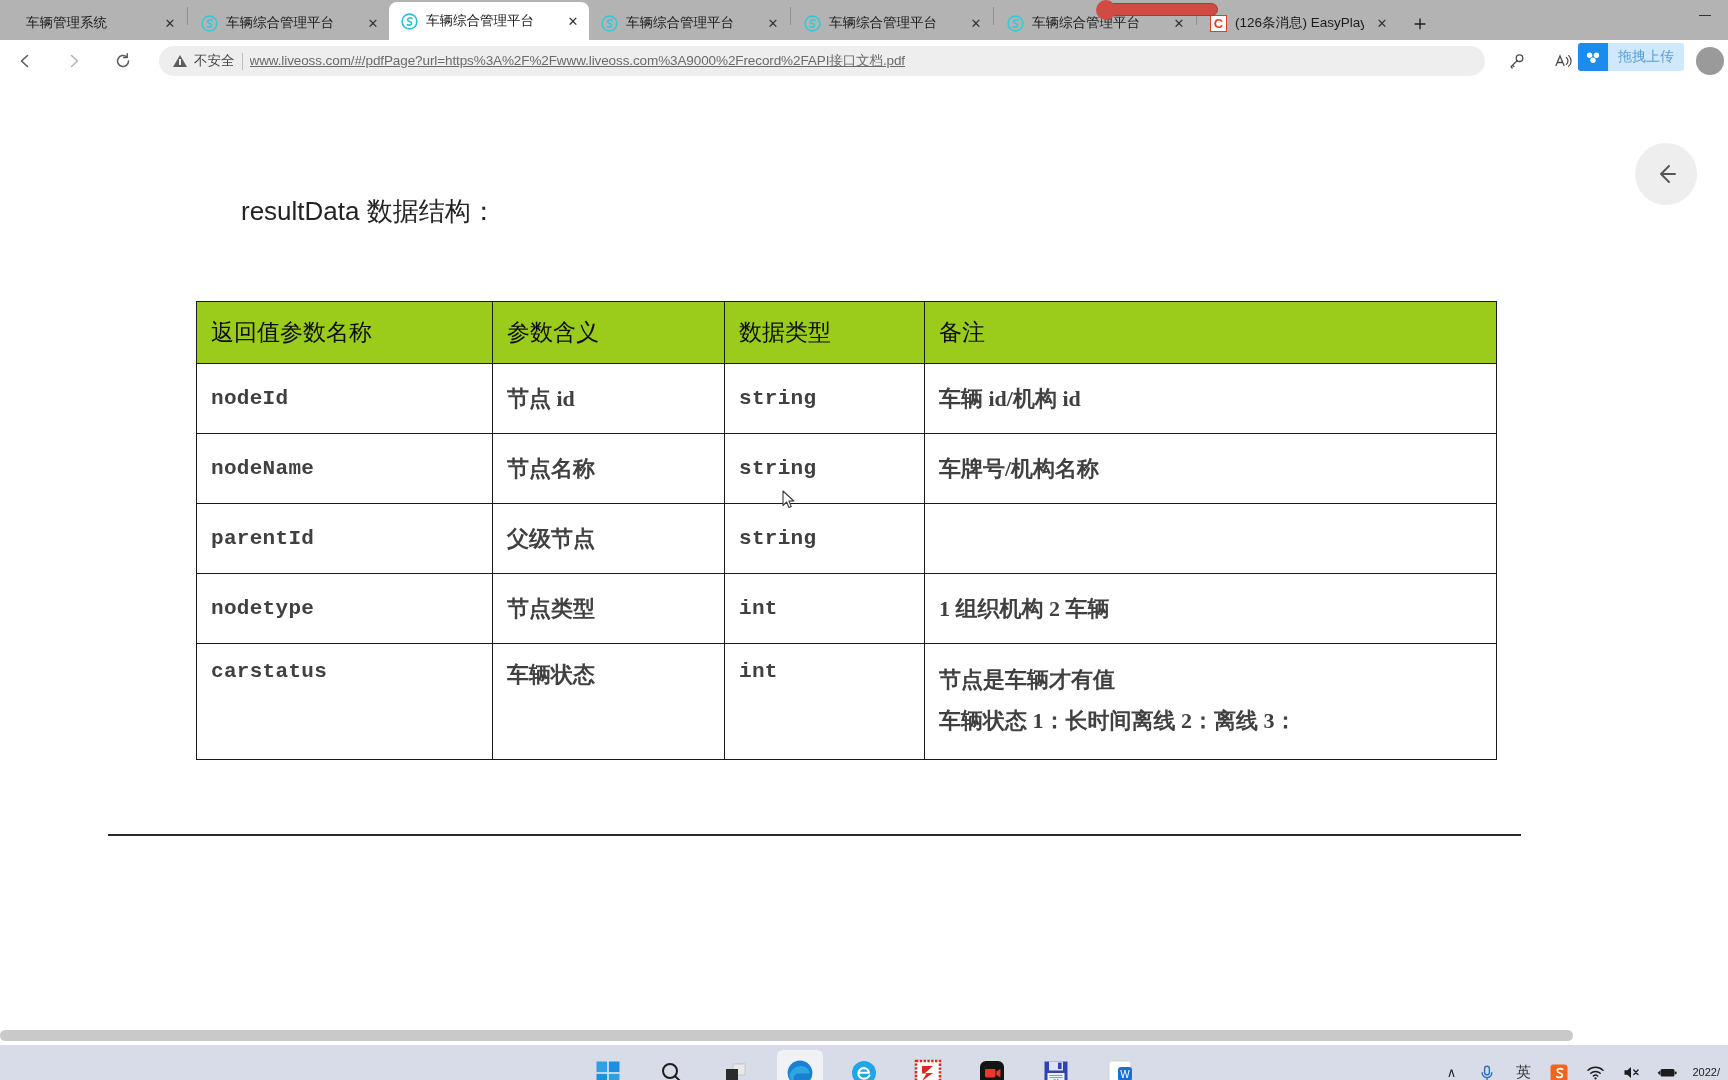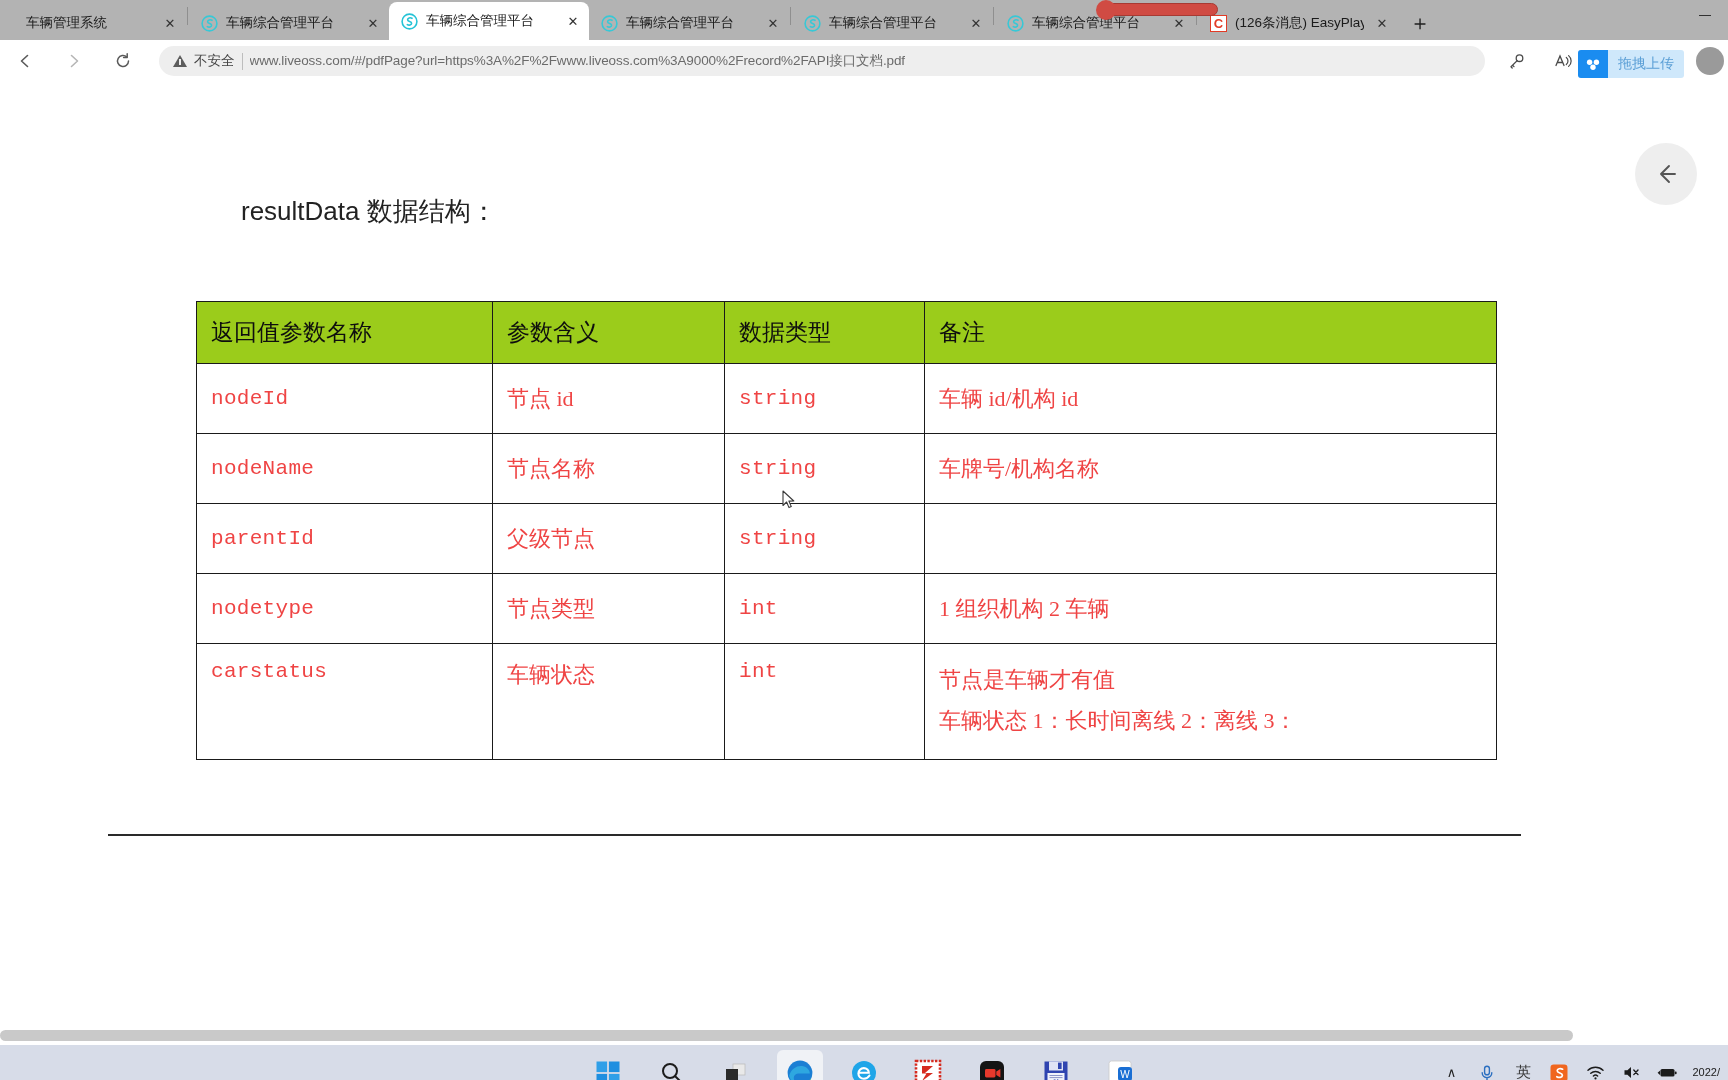--- a/index.html
+++ b/index.html
@@ -164,30 +164,31 @@
     background: #bdbdbd;
     flex: 0 0 1px;
   }
   .urltext {
     font-size: 13.5px;
     color: #6b6b6b;
     white-space: nowrap;
     overflow: hidden;
     flex: 1 1 auto;
     letter-spacing: -0.1px;
+    text-decoration: underline;
   }
   .tb-icon {
     width: 32px; height: 32px;
     display: flex; align-items: center; justify-content: center;
     color: #4a4a4a;
     flex: 0 0 32px;
   }
   .upload-badge {
     position: absolute;
-    right: 44px; top: 10px;
+    right: 44px; top: 3px;
     height: 28px;
     display: flex;
     align-items: center;
     border-radius: 3px;
     overflow: hidden;
     background: #cfe8fb;
   }
   .upload-badge .ub-icon {
     width: 30px; height: 28px;
     background: #1a8cf0;
@@ -249,22 +250,23 @@
     background: #9bcc1b;
     height: 62px;
     font-size: 23px;
     color: #0e0e0e;
     font-family: "Liberation Serif", serif;
     font-weight: normal;
   }
   .tbl tbody td {
     height: 70px;
     font-size: 22px;
-    color: #ef4444;
+    color: #404040;
     font-family: "Liberation Serif", serif;
+    font-weight: bold;
   }
   .tbl tbody td.code {
     font-family: "Liberation Mono", monospace;
     font-size: 21px;
     letter-spacing: 0.3px;
   }
   .tbl tbody tr.tall td { height: 116px; vertical-align: top; padding-top: 16px; }
   .cell-lines { line-height: 1.85; }
   .col1 { width: 296px; }
   .col2 { width: 232px; }

